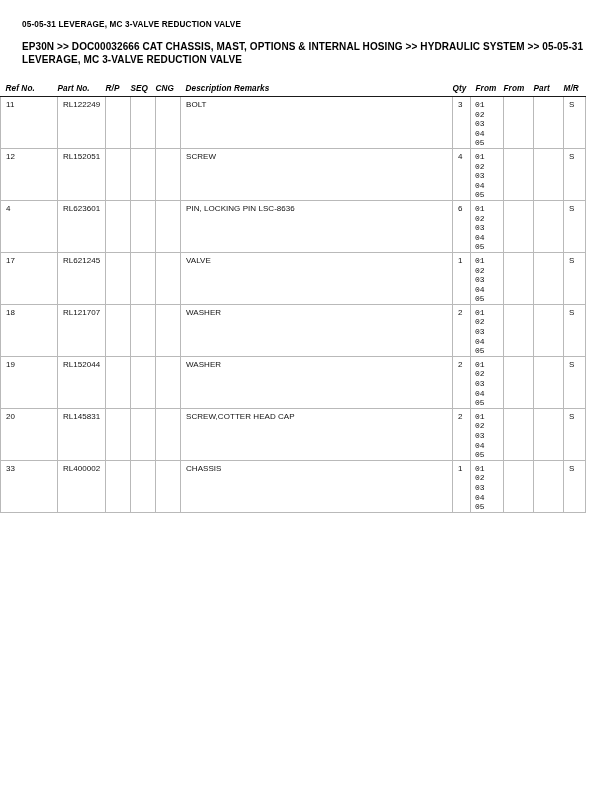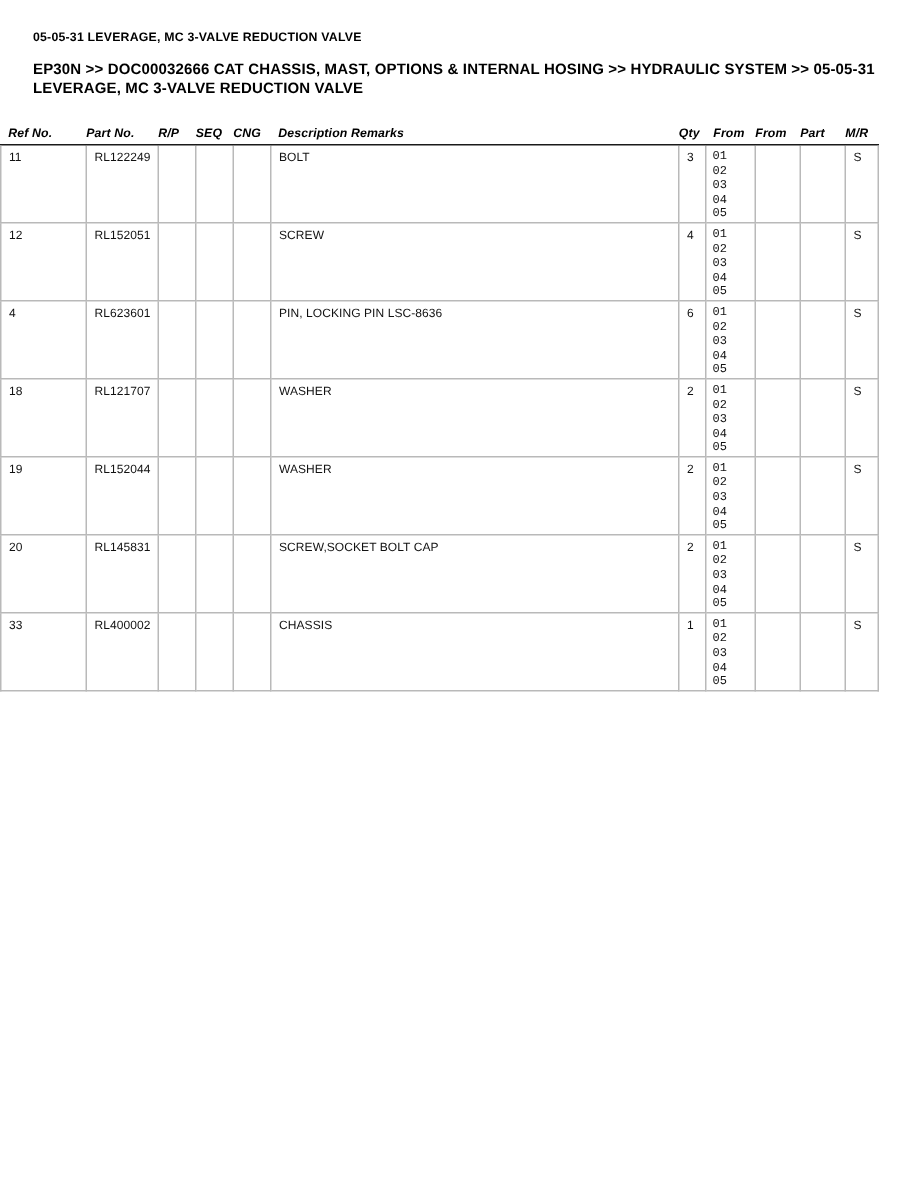--- a/index.html
+++ b/index.html
@@ -209,20 +209,41 @@
                 <span>03</span>
                 <span>04</span>
                 <span>05</span>
               </span>
             </td>
             <td></td>
             <td></td>
             <td>S</td>
           </tr>
           <tr>
+            <td class="first">17</td>
+            <td>RL621245</td>
+            <td></td>
+            <td></td>
+            <td></td>
+            <td>VALVE</td>
+            <td>1</td>
+            <td class="model">
+              <span class="model-list">
+                <span>01</span>
+                <span>02</span>
+                <span>03</span>
+                <span>04</span>
+                <span>05</span>
+              </span>
+            </td>
+            <td></td>
+            <td></td>
+            <td>S</td>
+          </tr>
+          <tr>
             <td class="first">18</td>
             <td>RL121707</td>
             <td></td>
             <td></td>
             <td></td>
             <td>WASHER</td>
             <td>2</td>
             <td class="model">
               <span class="model-list">
                 <span>01</span>
@@ -256,21 +277,21 @@
             <td></td>
             <td></td>
             <td>S</td>
           </tr>
           <tr>
             <td class="first">20</td>
             <td>RL145831</td>
             <td></td>
             <td></td>
             <td></td>
-            <td>SCREW,SOCKET BOLT CAP</td>
+            <td>SCREW,COTTER HEAD CAP</td>
             <td>2</td>
             <td class="model">
               <span class="model-list">
                 <span>01</span>
                 <span>02</span>
                 <span>03</span>
                 <span>04</span>
                 <span>05</span>
               </span>
             </td>

